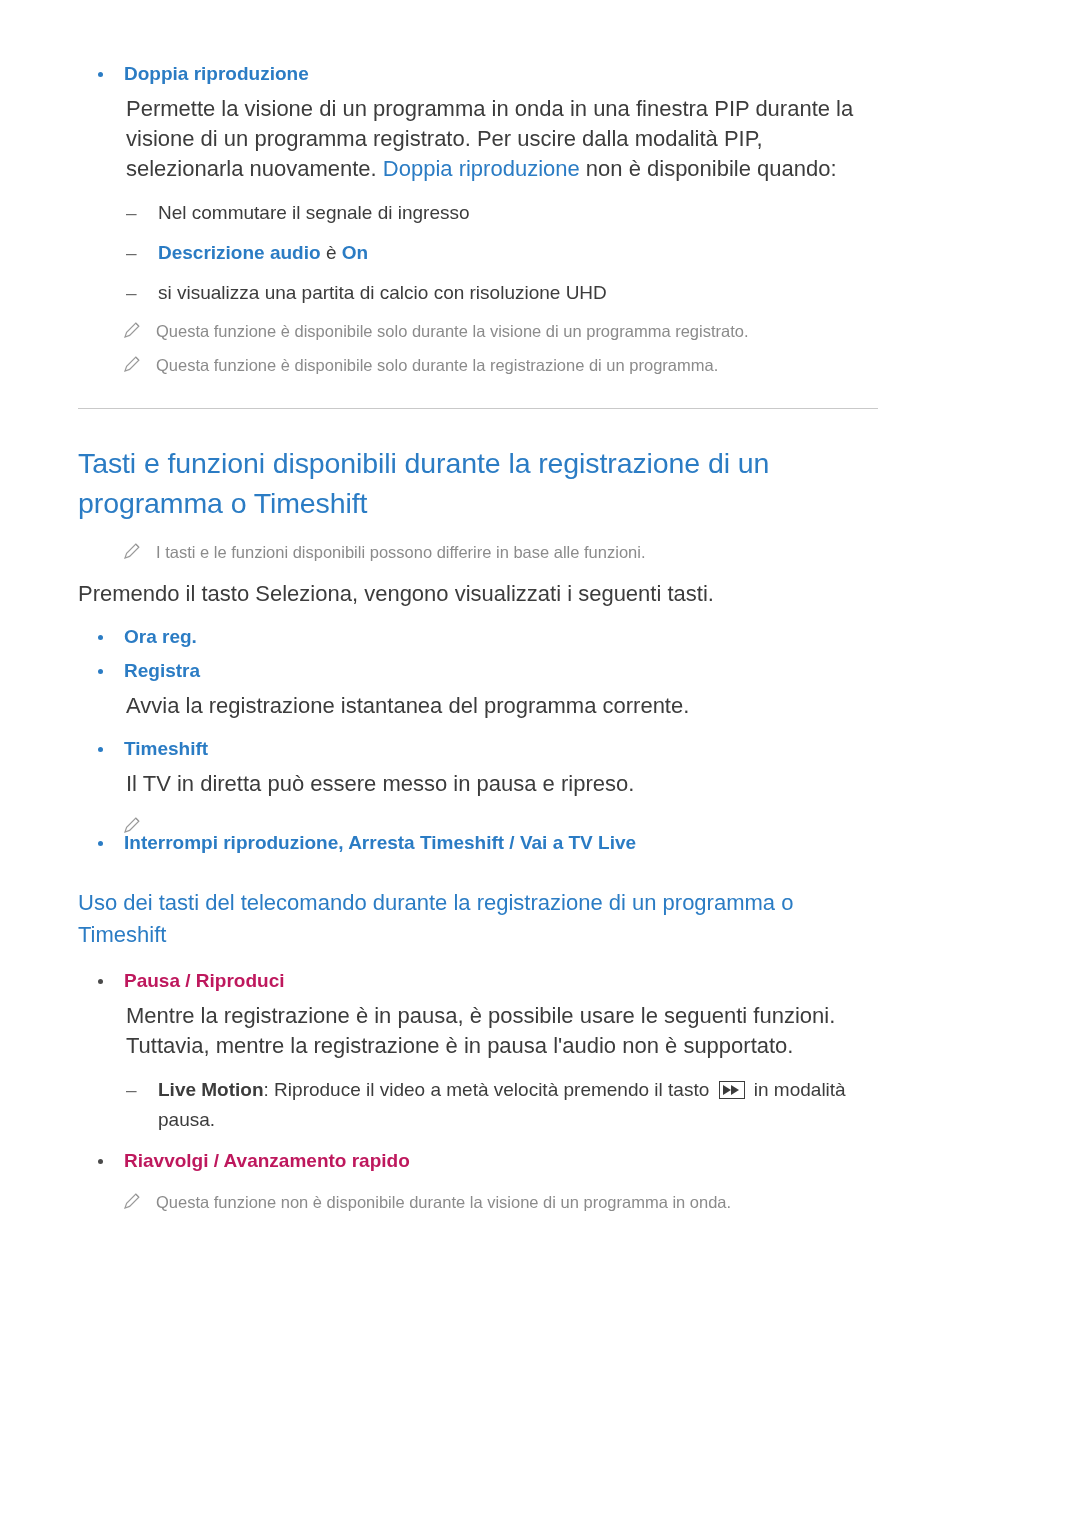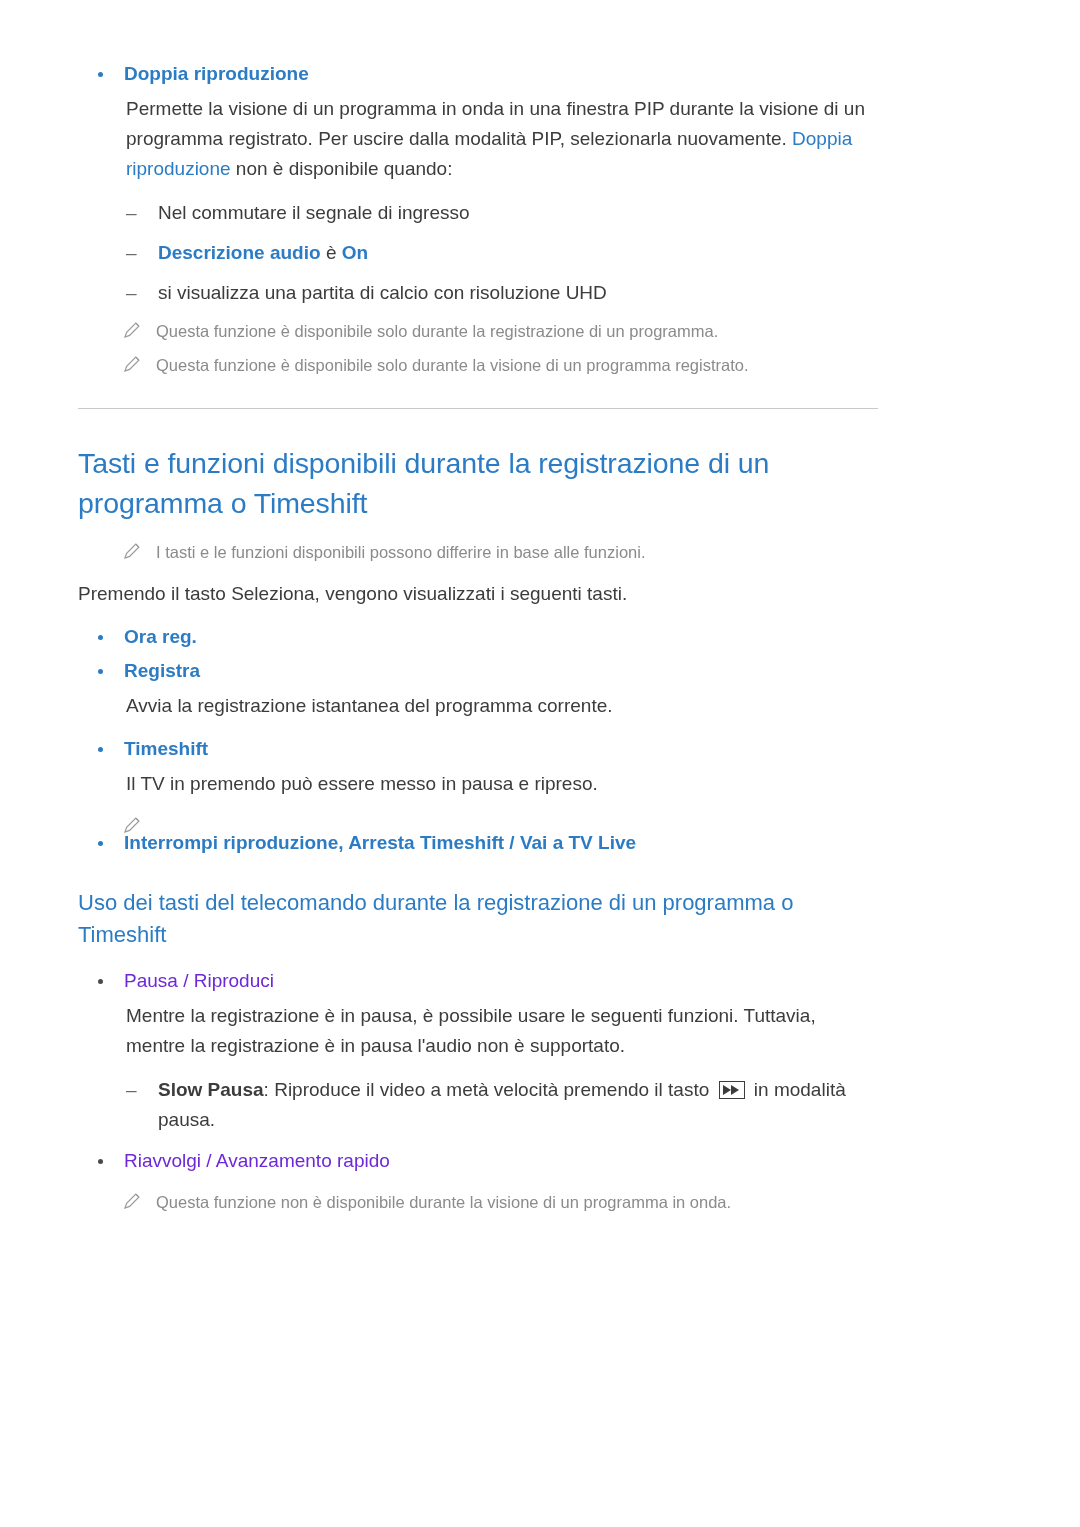--- a/index.html
+++ b/index.html
@@ -41,28 +41,28 @@
     background: #4a4a4a;
   }
   .bullet-item.blue {
     color: #2b7cc4;
     font-weight: 700;
   }
   .bullet-item.blue::before {
     background: #2b7cc4;
   }
   .bullet-item.plain {
-    color: #6d28d9;
-    font-weight: 400;
+    color: #be185d;
+    font-weight: 700;
   }
 
   .para {
     margin: 6px 0 14px 0;
     padding-left: 48px;
-    font-size: 19px;
+    font-size: 22px;
     line-height: 30px;
     color: #3c3c3c;
   }
   .para .blue {
     color: #2b7cc4;
   }
 
   .dash-item {
     position: relative;
     padding-left: 80px;
@@ -164,31 +164,31 @@
     <span>si visualizza una partita di calcio con risoluzione UHD</span>
   </div>
 
   <div class="note">
     <span class="pencil">
       <svg viewBox="0 0 20 20" width="20" height="20">
         <path d="M3 17 L4.6 12.4 L13.8 3.2 L16.8 6.2 L7.6 15.4 Z" fill="none" stroke="#9a9a9a" stroke-width="1.2"></path>
         <path d="M13.8 3.2 L16.8 6.2" fill="none" stroke="#9a9a9a" stroke-width="1.2"></path>
       </svg>
     </span>
+    <span>Questa funzione è disponibile solo durante la visione di un programma registrato.</span>
+  </div>
+
+  <div class="note">
+    <span class="pencil">
+      <svg viewBox="0 0 20 20" width="20" height="20">
+        <path d="M3 17 L4.6 12.4 L13.8 3.2 L16.8 6.2 L7.6 15.4 Z" fill="none" stroke="#9a9a9a" stroke-width="1.2"></path>
+        <path d="M13.8 3.2 L16.8 6.2" fill="none" stroke="#9a9a9a" stroke-width="1.2"></path>
+      </svg>
+    </span>
     <span>Questa funzione è disponibile solo durante la registrazione di un programma.</span>
-  </div>
-
-  <div class="note">
-    <span class="pencil">
-      <svg viewBox="0 0 20 20" width="20" height="20">
-        <path d="M3 17 L4.6 12.4 L13.8 3.2 L16.8 6.2 L7.6 15.4 Z" fill="none" stroke="#9a9a9a" stroke-width="1.2"></path>
-        <path d="M13.8 3.2 L16.8 6.2" fill="none" stroke="#9a9a9a" stroke-width="1.2"></path>
-      </svg>
-    </span>
-    <span>Questa funzione è disponibile solo durante la visione di un programma registrato.</span>
   </div>
 
   <div class="h1-rule"></div>
   <h1 class="h1">Tasti e funzioni disponibili durante la registrazione di un programma o Timeshift</h1>
 
   <div class="note">
     <span class="pencil">
       <svg viewBox="0 0 20 20" width="20" height="20">
         <path d="M3 17 L4.6 12.4 L13.8 3.2 L16.8 6.2 L7.6 15.4 Z" fill="none" stroke="#9a9a9a" stroke-width="1.2"></path>
         <path d="M13.8 3.2 L16.8 6.2" fill="none" stroke="#9a9a9a" stroke-width="1.2"></path>
@@ -204,21 +204,21 @@
   </div>
 
   <div class="bullet-item blue">
     <span>Registra</span>
   </div>
   <div class="para">Avvia la registrazione istantanea del programma corrente.</div>
 
   <div class="bullet-item blue">
     <span>Timeshift</span>
   </div>
-  <div class="para">Il TV in premendo può essere messo in pausa e ripreso.</div>
+  <div class="para">Il TV in diretta può essere messo in pausa e ripreso.</div>
 
   <div class="note">
     <span class="pencil">
       <svg viewBox="0 0 20 20" width="20" height="20">
         <path d="M3 17 L4.6 12.4 L13.8 3.2 L16.8 6.2 L7.6 15.4 Z" fill="none" stroke="#9a9a9a" stroke-width="1.2"></path>
         <path d="M13.8 3.2 L16.8 6.2" fill="none" stroke="#9a9a9a" stroke-width="1.2"></path>
       </svg>
     </span>
   </div>
 
@@ -229,21 +229,21 @@
   </div>
 
   <h2 class="h2">Uso dei tasti del telecomando durante la registrazione di un programma o Timeshift</h2>
 
   <div class="bullet-item plain">
     <span>Pausa / Riproduci</span>
   </div>
   <div class="para">Mentre la registrazione è in pausa, è possibile usare le seguenti funzioni. Tuttavia, mentre la registrazione è in pausa l'audio non è supportato.</div>
 
   <div class="dash-item">
-    <span style="font-weight:700;">Slow Pausa</span><span>: Riproduce il video a metà velocità premendo il tasto </span><span class="inline-icon">
+    <span style="font-weight:700;">Live Motion</span><span>: Riproduce il video a metà velocità premendo il tasto </span><span class="inline-icon">
       <svg viewBox="0 0 26 18" width="26" height="18">
         <rect x="0.5" y="0.5" width="25" height="17" fill="#ffffff" stroke="#3c3c3c" stroke-width="1"></rect>
         <polygon points="4,4 12,9 4,14" fill="#3c3c3c"></polygon>
         <polygon points="12,4 20,9 12,14" fill="#3c3c3c"></polygon>
       </svg>
     </span><span> in modalità pausa.</span>
   </div>
 
   <div class="bullet-item plain" style="margin-top:12px;">
     <span>Riavvolgi / Avanzamento rapido</span>

